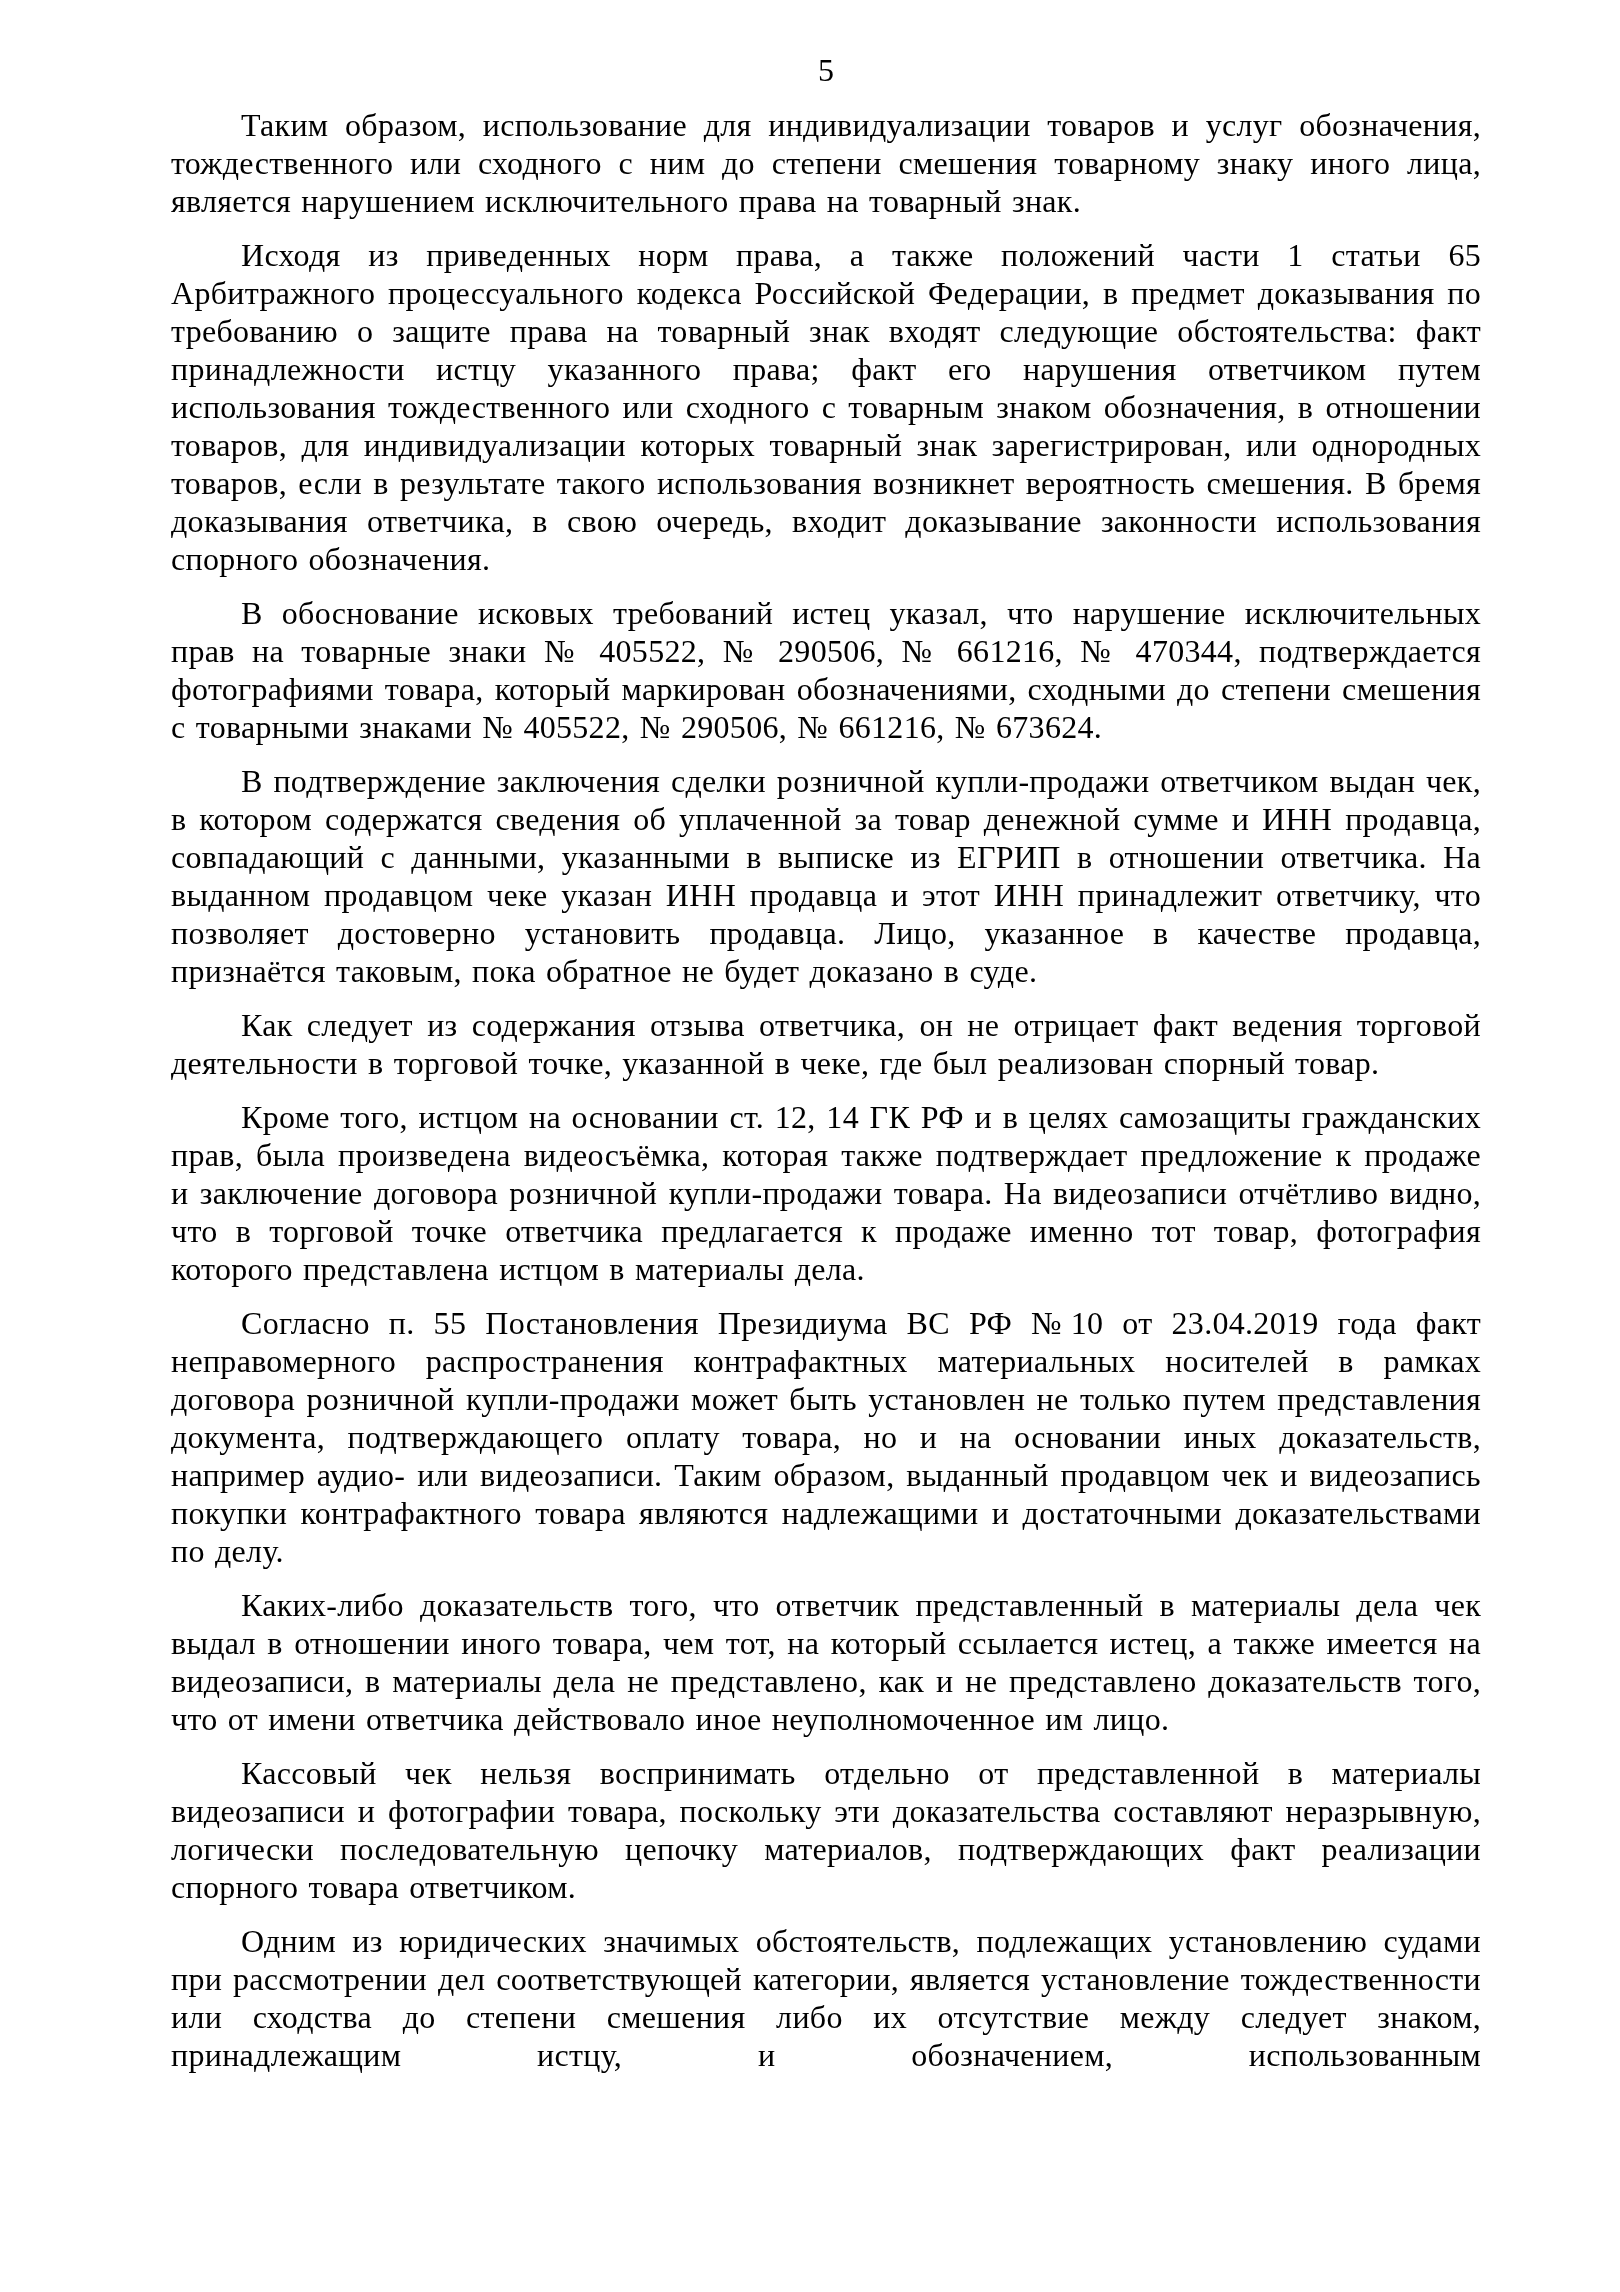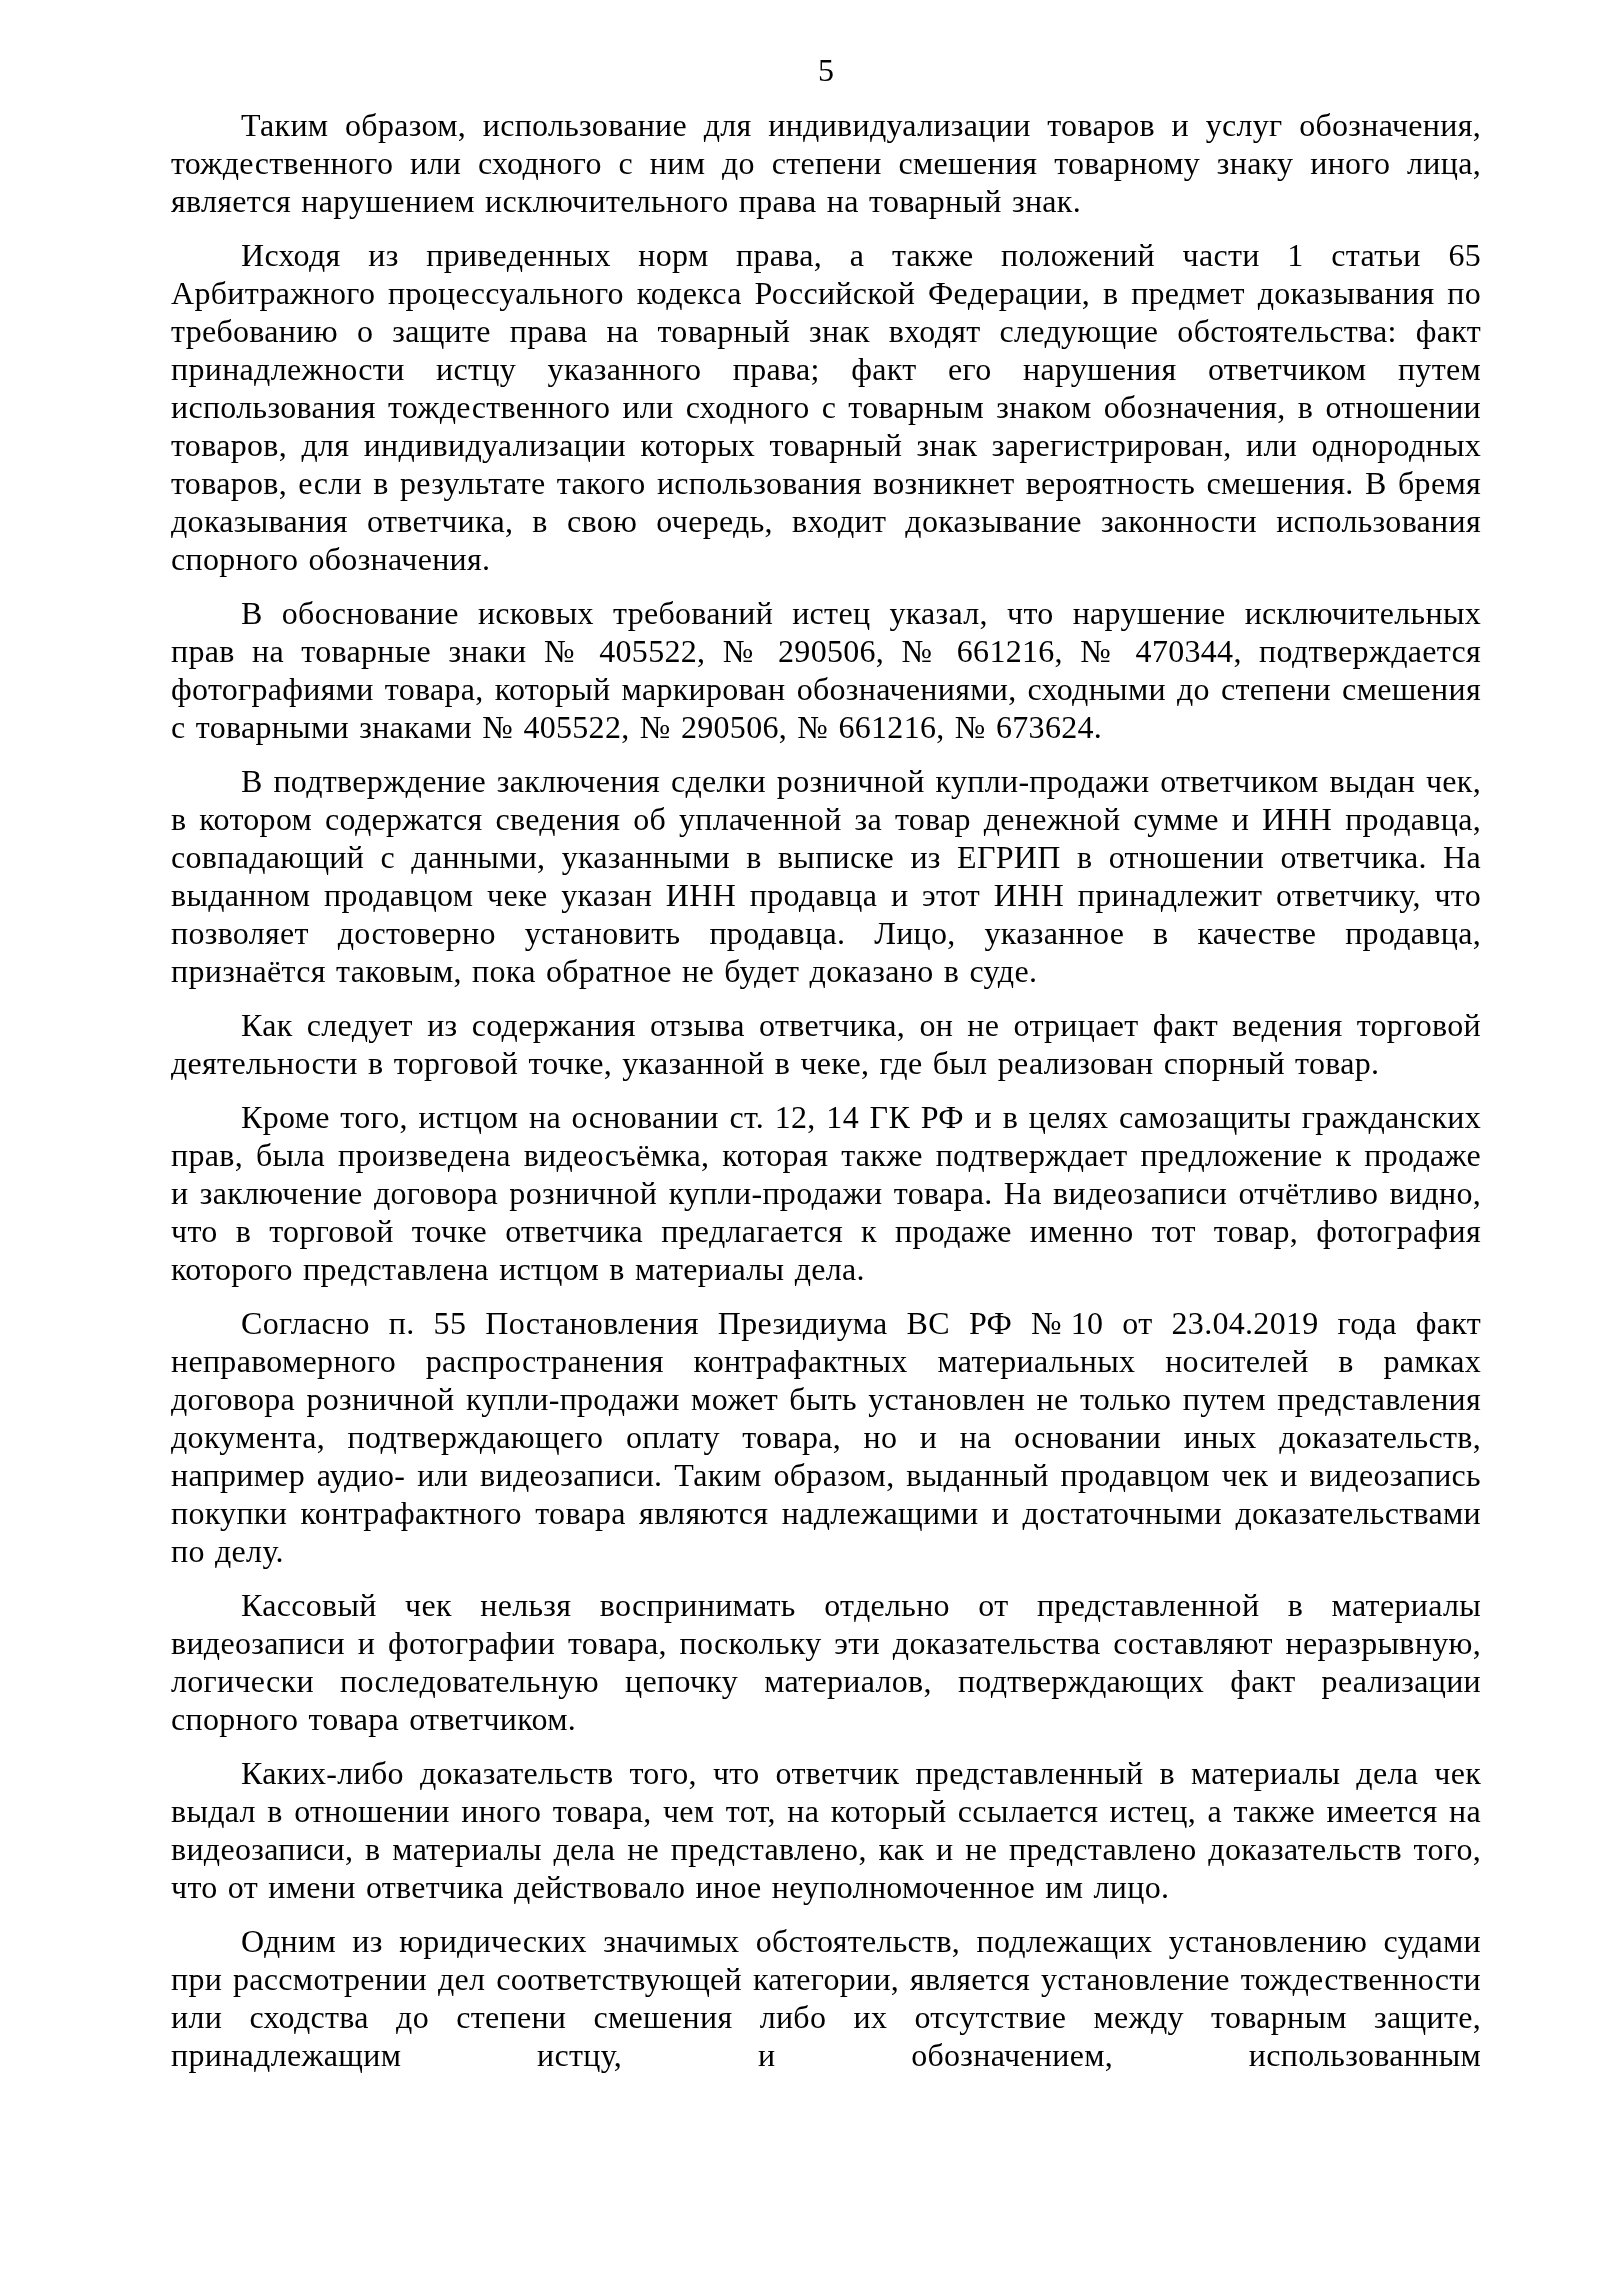--- a/index.html
+++ b/index.html
@@ -49,18 +49,18 @@
   <div class="page-number">5</div>
 
   <div class="body-text">
     <p>Таким образом, использование для индивидуализации товаров и услуг обозначения, тождественного или сходного с ним до степени смешения товарному знаку иного лица, является нарушением исключительного права на товарный знак.</p>
     <p>Исходя из приведенных норм права, а также положений части 1 статьи 65 Арбитражного процессуального кодекса Российской Федерации, в предмет доказывания по требованию о защите права на товарный знак входят следующие обстоятельства: факт принадлежности истцу указанного права; факт его нарушения ответчиком путем использования тождественного или сходного с товарным знаком обозначения, в отношении товаров, для индивидуализации которых товарный знак зарегистрирован, или однородных товаров, если в результате такого использования возникнет вероятность смешения. В бремя доказывания ответчика, в свою очередь, входит доказывание законности использования спорного обозначения.</p>
     <p>В обоснование исковых требований истец указал, что нарушение исключительных прав на товарные знаки № 405522, № 290506, № 661216, № 470344, подтверждается фотографиями товара, который маркирован обозначениями, сходными до степени смешения с товарными знаками № 405522, № 290506, № 661216, № 673624.</p>
     <p>В подтверждение заключения сделки розничной купли-продажи ответчиком выдан чек, в котором содержатся сведения об уплаченной за товар денежной сумме и ИНН продавца, совпадающий с данными, указанными в выписке из ЕГРИП в отношении ответчика. На выданном продавцом чеке указан ИНН продавца и этот ИНН принадлежит ответчику, что позволяет достоверно установить продавца.  Лицо, указанное в качестве продавца, признаётся таковым, пока обратное не будет доказано в суде.</p>
     <p>Как следует из содержания отзыва ответчика, он не отрицает факт ведения торговой деятельности в торговой точке, указанной в чеке, где был реализован спорный товар.</p>
     <p>Кроме того, истцом на основании ст. 12, 14 ГК РФ и в целях самозащиты гражданских прав, была произведена видеосъёмка, которая также подтверждает предложение к продаже и заключение договора розничной купли-продажи товара. На видеозаписи отчётливо видно, что в торговой точке ответчика предлагается к продаже именно тот товар, фотография которого представлена истцом в материалы дела.</p>
     <p>Согласно п. 55 Постановления Президиума ВС РФ №10 от 23.04.2019 года факт неправомерного распространения контрафактных материальных носителей в рамках договора розничной купли-продажи может быть установлен не только путем представления документа, подтверждающего оплату товара, но и на основании иных доказательств, например аудио- или видеозаписи. Таким образом, выданный продавцом чек и видеозапись покупки контрафактного товара являются надлежащими и достаточными доказательствами по делу.</p>
+    <p>Каких-либо доказательств того, что ответчик представленный в материалы дела чек выдал в отношении иного товара, чем тот, на который ссылается истец, а также имеется на видеозаписи, в материалы дела не представлено, как и не представлено доказательств того, что от имени ответчика действовало иное неуполномоченное им лицо.</p>
     <p>Кассовый чек нельзя воспринимать отдельно от представленной в материалы видеозаписи и фотографии товара, поскольку эти доказательства составляют неразрывную, логически последовательную цепочку материалов, подтверждающих факт реализации спорного товара ответчиком.</p>
-    <p>Каких-либо доказательств того, что ответчик представленный в материалы дела чек выдал в отношении иного товара, чем тот, на который ссылается истец, а также имеется на видеозаписи, в материалы дела не представлено, как и не представлено доказательств того, что от имени ответчика действовало иное неуполномоченное им лицо.</p>
-    <p class="stretch-last">Одним из юридических значимых обстоятельств, подлежащих установлению судами при рассмотрении дел соответствующей категории, является установление тождественности или сходства до степени смешения либо их отсутствие между товарным защите, принадлежащим истцу, и обозначением, использованным</p>
+    <p class="stretch-last">Одним из юридических значимых обстоятельств, подлежащих установлению судами при рассмотрении дел соответствующей категории, является установление тождественности или сходства до степени смешения либо их отсутствие между следует знаком, принадлежащим истцу, и обозначением, использованным</p>
   </div>
 </div>
 
 
 </body></html>

